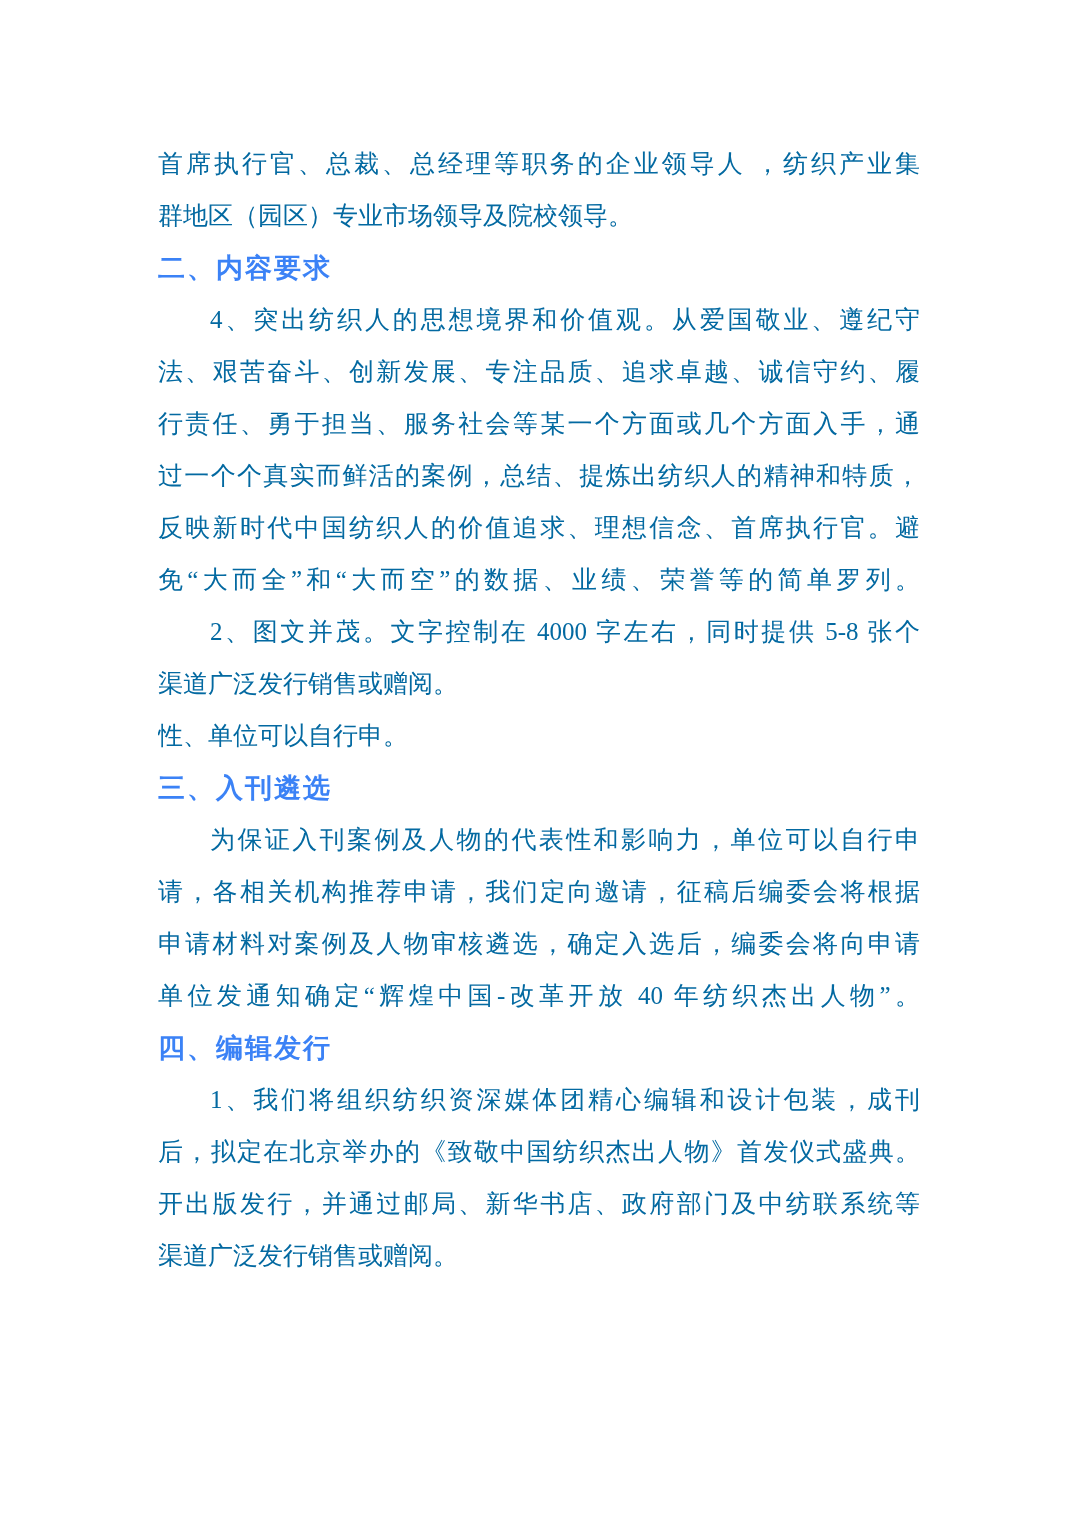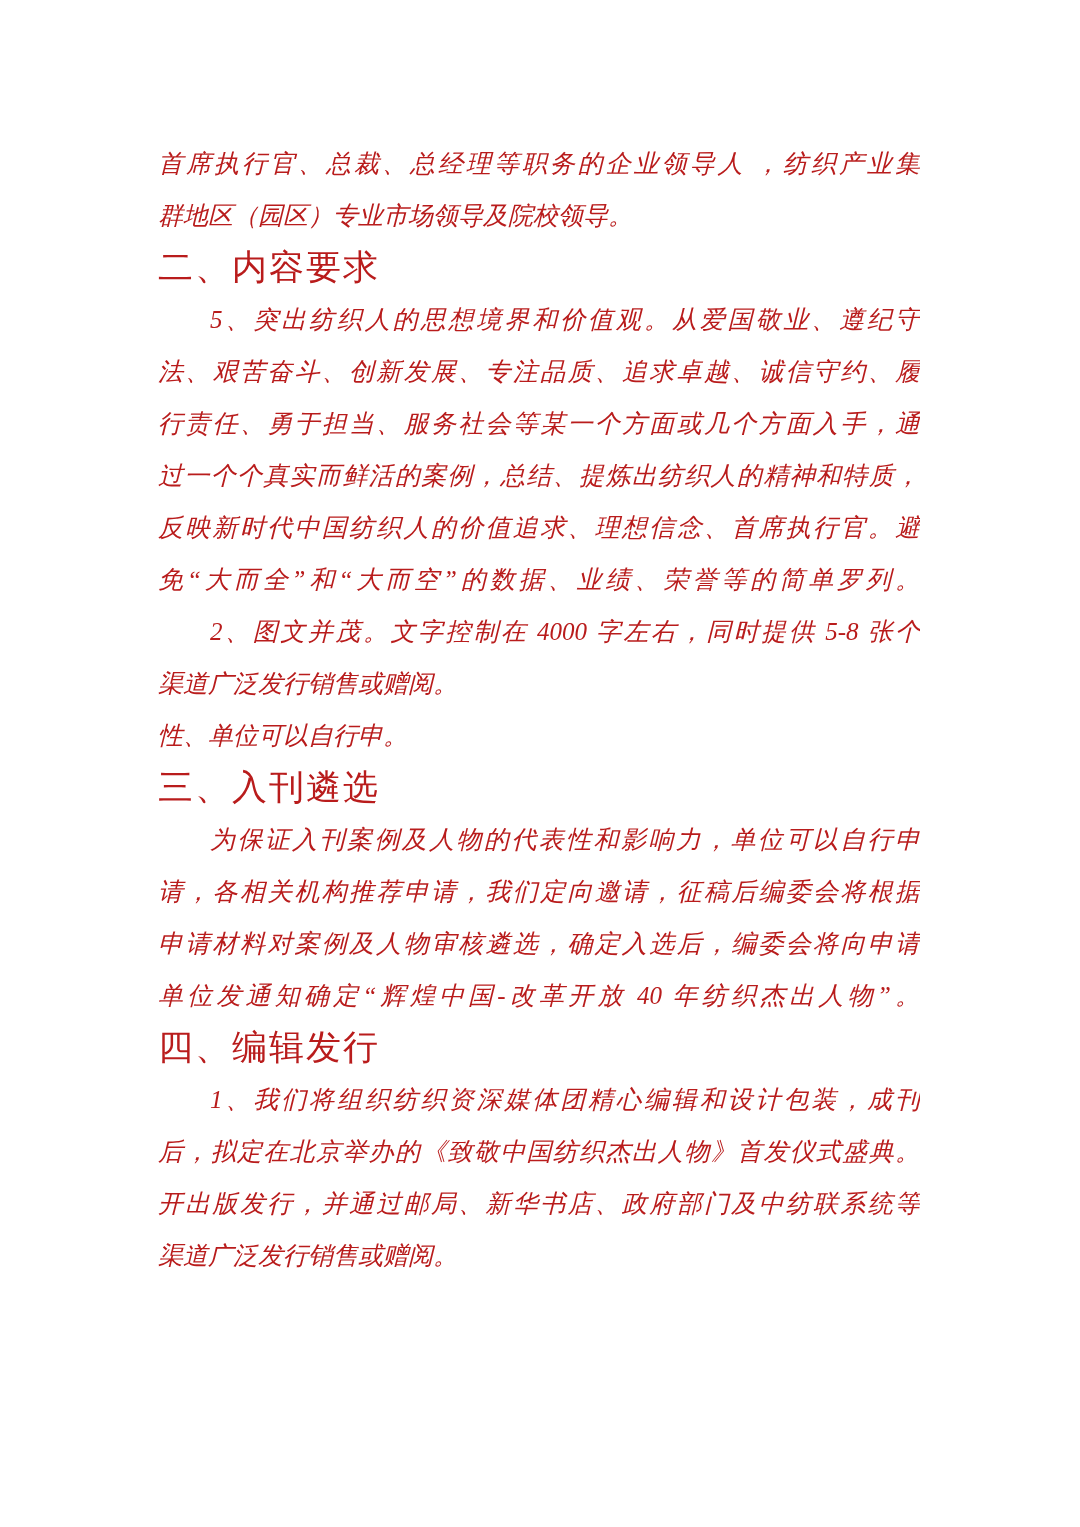--- a/index.html
+++ b/index.html
@@ -18,54 +18,53 @@
   .content {
     position: absolute;
     left: 158px;
     top: 138px;
     width: 762px;
   }
   .line {
     height: 52px;
     line-height: 52px;
     font-size: 25px;
-    color: #b91c1c;
+    color: #0369a1;
     text-align: justify;
     text-align-last: left;
     overflow: hidden;
     white-space: nowrap;
-    font-style: italic;
   }
   .line.fill {
     white-space: normal;
     text-align-last: justify;
   }
   .line.indent {
     text-indent: 52px;
   }
   .heading {
     height: 52px;
     line-height: 52px;
-    font-size: 35px;
-    font-weight: normal;
-    color: #b91c1c;
+    font-size: 27px;
+    font-weight: bold;
+    color: #3b82f6;
     letter-spacing: 2px;
     white-space: nowrap;
     overflow: hidden;
   }
 </style>
 </head>
 <body>
 
 <div class="page">
   <div class="content">
     <div class="line fill">首席执行官、总裁、总经理等职务的企业领导人 ，纺织产业集</div>
     <div class="line">群地区（园区）专业市场领导及院校领导。</div>
     <div class="heading">二、内容要求</div>
-    <div class="line fill indent">5、突出纺织人的思想境界和价值观。从爱国敬业、遵纪守</div>
+    <div class="line fill indent">4、突出纺织人的思想境界和价值观。从爱国敬业、遵纪守</div>
     <div class="line fill">法、艰苦奋斗、创新发展、专注品质、追求卓越、诚信守约、履</div>
     <div class="line fill">行责任、勇于担当、服务社会等某一个方面或几个方面入手，通</div>
     <div class="line fill">过一个个真实而鲜活的案例，总结、提炼出纺织人的精神和特质，</div>
     <div class="line fill">反映新时代中国纺织人的价值追求、理想信念、首席执行官。避</div>
     <div class="line fill">免“大而全”和“大而空”的数据、业绩、荣誉等的简单罗列。</div>
     <div class="line fill indent">2、图文并茂。文字控制在 4000 字左右，同时提供 5-8 张个</div>
     <div class="line">渠道广泛发行销售或赠阅。</div>
     <div class="line">性、单位可以自行申。</div>
     <div class="heading">三、入刊遴选</div>
     <div class="line fill indent">为保证入刊案例及人物的代表性和影响力，单位可以自行申</div>

